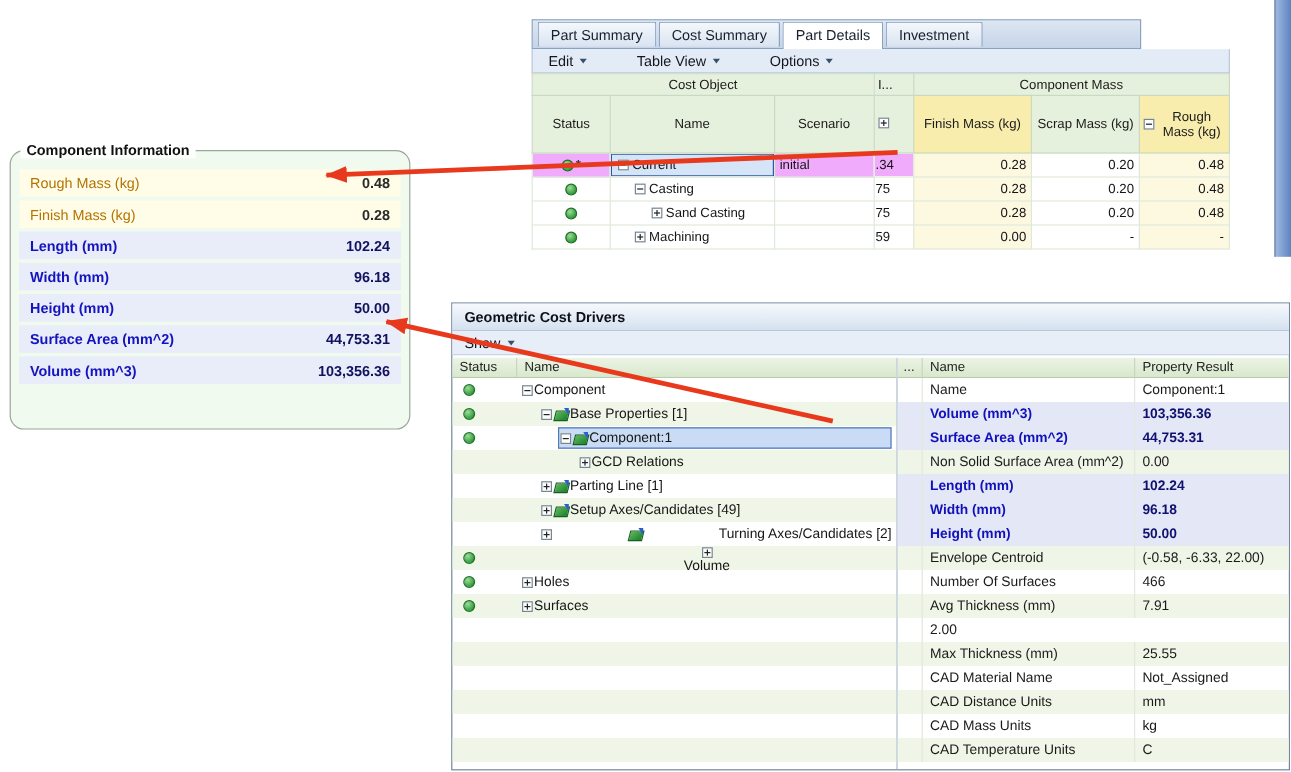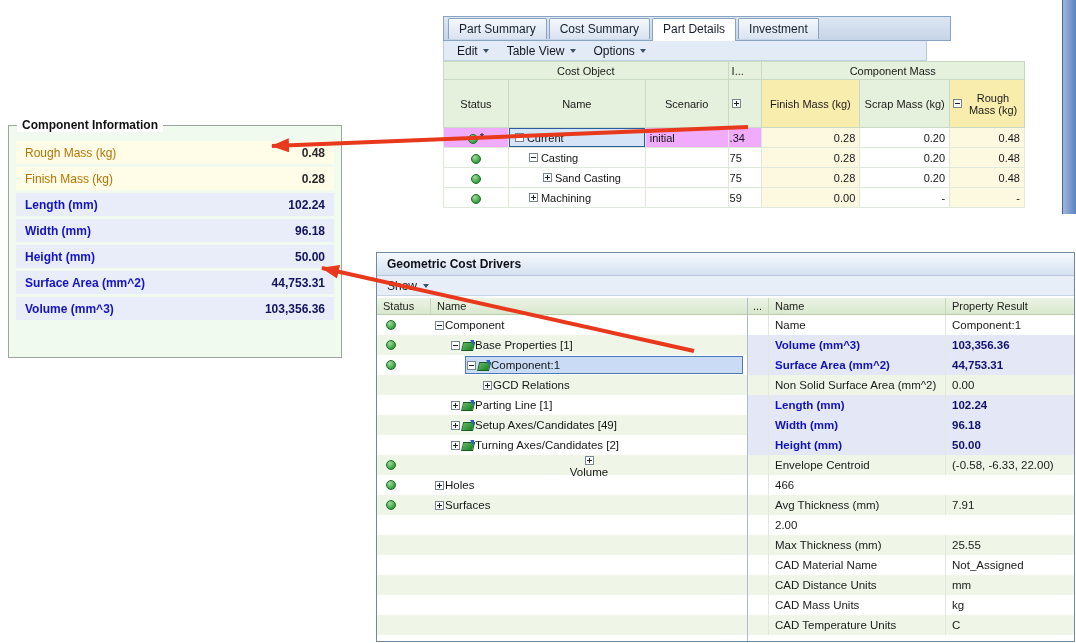--- a/index.html
+++ b/index.html
@@ -18,23 +18,23 @@
   }
   .tab {
     font-size: 12px; color: #16202e; padding: 3px 10px 3px 10px; margin-right: 2px;
     background: linear-gradient(#f4f8fc, #d9e3f0);
     border: 1px solid #8ba3c2; border-bottom: none; border-radius: 2px 2px 0 0;
     white-space: nowrap; cursor: default;
   }
   .tab.active { background: #ffffff; padding-bottom: 5px; margin-bottom: -1px; }
 
   #menubar {
-    position: absolute; left: 443px; top: 41px; width: 484px; height: 20px;
+    position: absolute; left: 443px; top: 41px; width: 582px; height: 20px;
     background: #e3ebf7; border-left: 1px solid #b9c9de; border-right: 1px solid #b9c9de;
-    border-bottom: 1px solid #c2d0e4; display: flex; align-items: center; padding-left: 4px;
+    border-bottom: 1px solid #c2d0e4; display: flex; align-items: center; padding-left: 4px; gap: 24px;
   }
   .menu-item { display: flex; align-items: center; gap: 5px; padding: 2px 9px; font-size: 12px; color: #15151f; }
   .caret {
     display: inline-block; width: 0; height: 0;
     border-left: 3px solid transparent; border-right: 3px solid transparent;
     border-top: 4px solid #39506b;
   }
 
   #cost-table {
     position: absolute; left: 443px; top: 61px; width: 582px;
@@ -76,21 +76,21 @@
   
   #edge-strip {
     position: absolute; left: 1062px; top: 0; width: 14px; height: 214px;
     background: linear-gradient(90deg, #9db9e0, #5c83bd);
     border-left: 1px solid #46648f;
   }
 
   
   #comp-info {
     position: absolute; left: 8px; top: 125px; width: 334px; height: 233px;
-    background: #f0faee; border: 1px solid #9aa79c; border-radius: 0;
+    background: #f0faee; border: 1px solid #9aa79c; border-radius: 12px;
   }
   .ci-title {
     position: absolute; top: -8px; left: 8px; background: #ffffff; padding: 0 5px;
     font-weight: bold; font-size: 12px; color: #111;
   }
   #ci-fields { position: absolute; top: 15px; left: 7px; right: 7px; }
   .ci-row {
     height: 23px; margin-bottom: 3px; display: flex; align-items: center;
     justify-content: space-between; padding: 0 9px; font-size: 12px;
   }
@@ -371,21 +371,21 @@
             <div class="trow">
               <span class="tstat"></span>
               <div class="tcontent" style="margin-left: 18px;">
                 <span class="expander plus"></span>
                 <span class="gicon"></span>
                 <span>Setup Axes/Candidates [49]</span>
               </div>
             </div>
             <div class="trow">
               <span class="tstat"></span>
-              <div class="tcontent" style="margin-left: 18px;">
+              <div class="tcontent" style="margin-left: 18px; justify-content: space-between;">
                 <span class="expander plus"></span>
                 <span class="gicon"></span>
                 <span>Turning Axes/Candidates [2]</span>
               </div>
             </div>
             <div class="trow">
               <span class="tstat">
                 <span class="dot"></span>
               </span>
               <div class="tcontent" style="margin-left: 2px; flex-direction: column;">
@@ -462,20 +462,21 @@
               <span class="pname">Height (mm)</span>
               <span class="pval">50.00</span>
             </div>
             <div class="prow">
               <span class="pdots"></span>
               <span class="pname">Envelope Centroid</span>
               <span class="pval">(-0.58, -6.33, 22.00)</span>
             </div>
             <div class="prow">
               <span class="pdots"></span>
+              <span class="pname">Number Of Surfaces</span>
               <span class="pval">466</span>
             </div>
             <div class="prow">
               <span class="pdots"></span>
               <span class="pname">Avg Thickness (mm)</span>
               <span class="pval">7.91</span>
             </div>
             <div class="prow">
               <span class="pdots"></span>
               <span class="pval">2.00</span>

